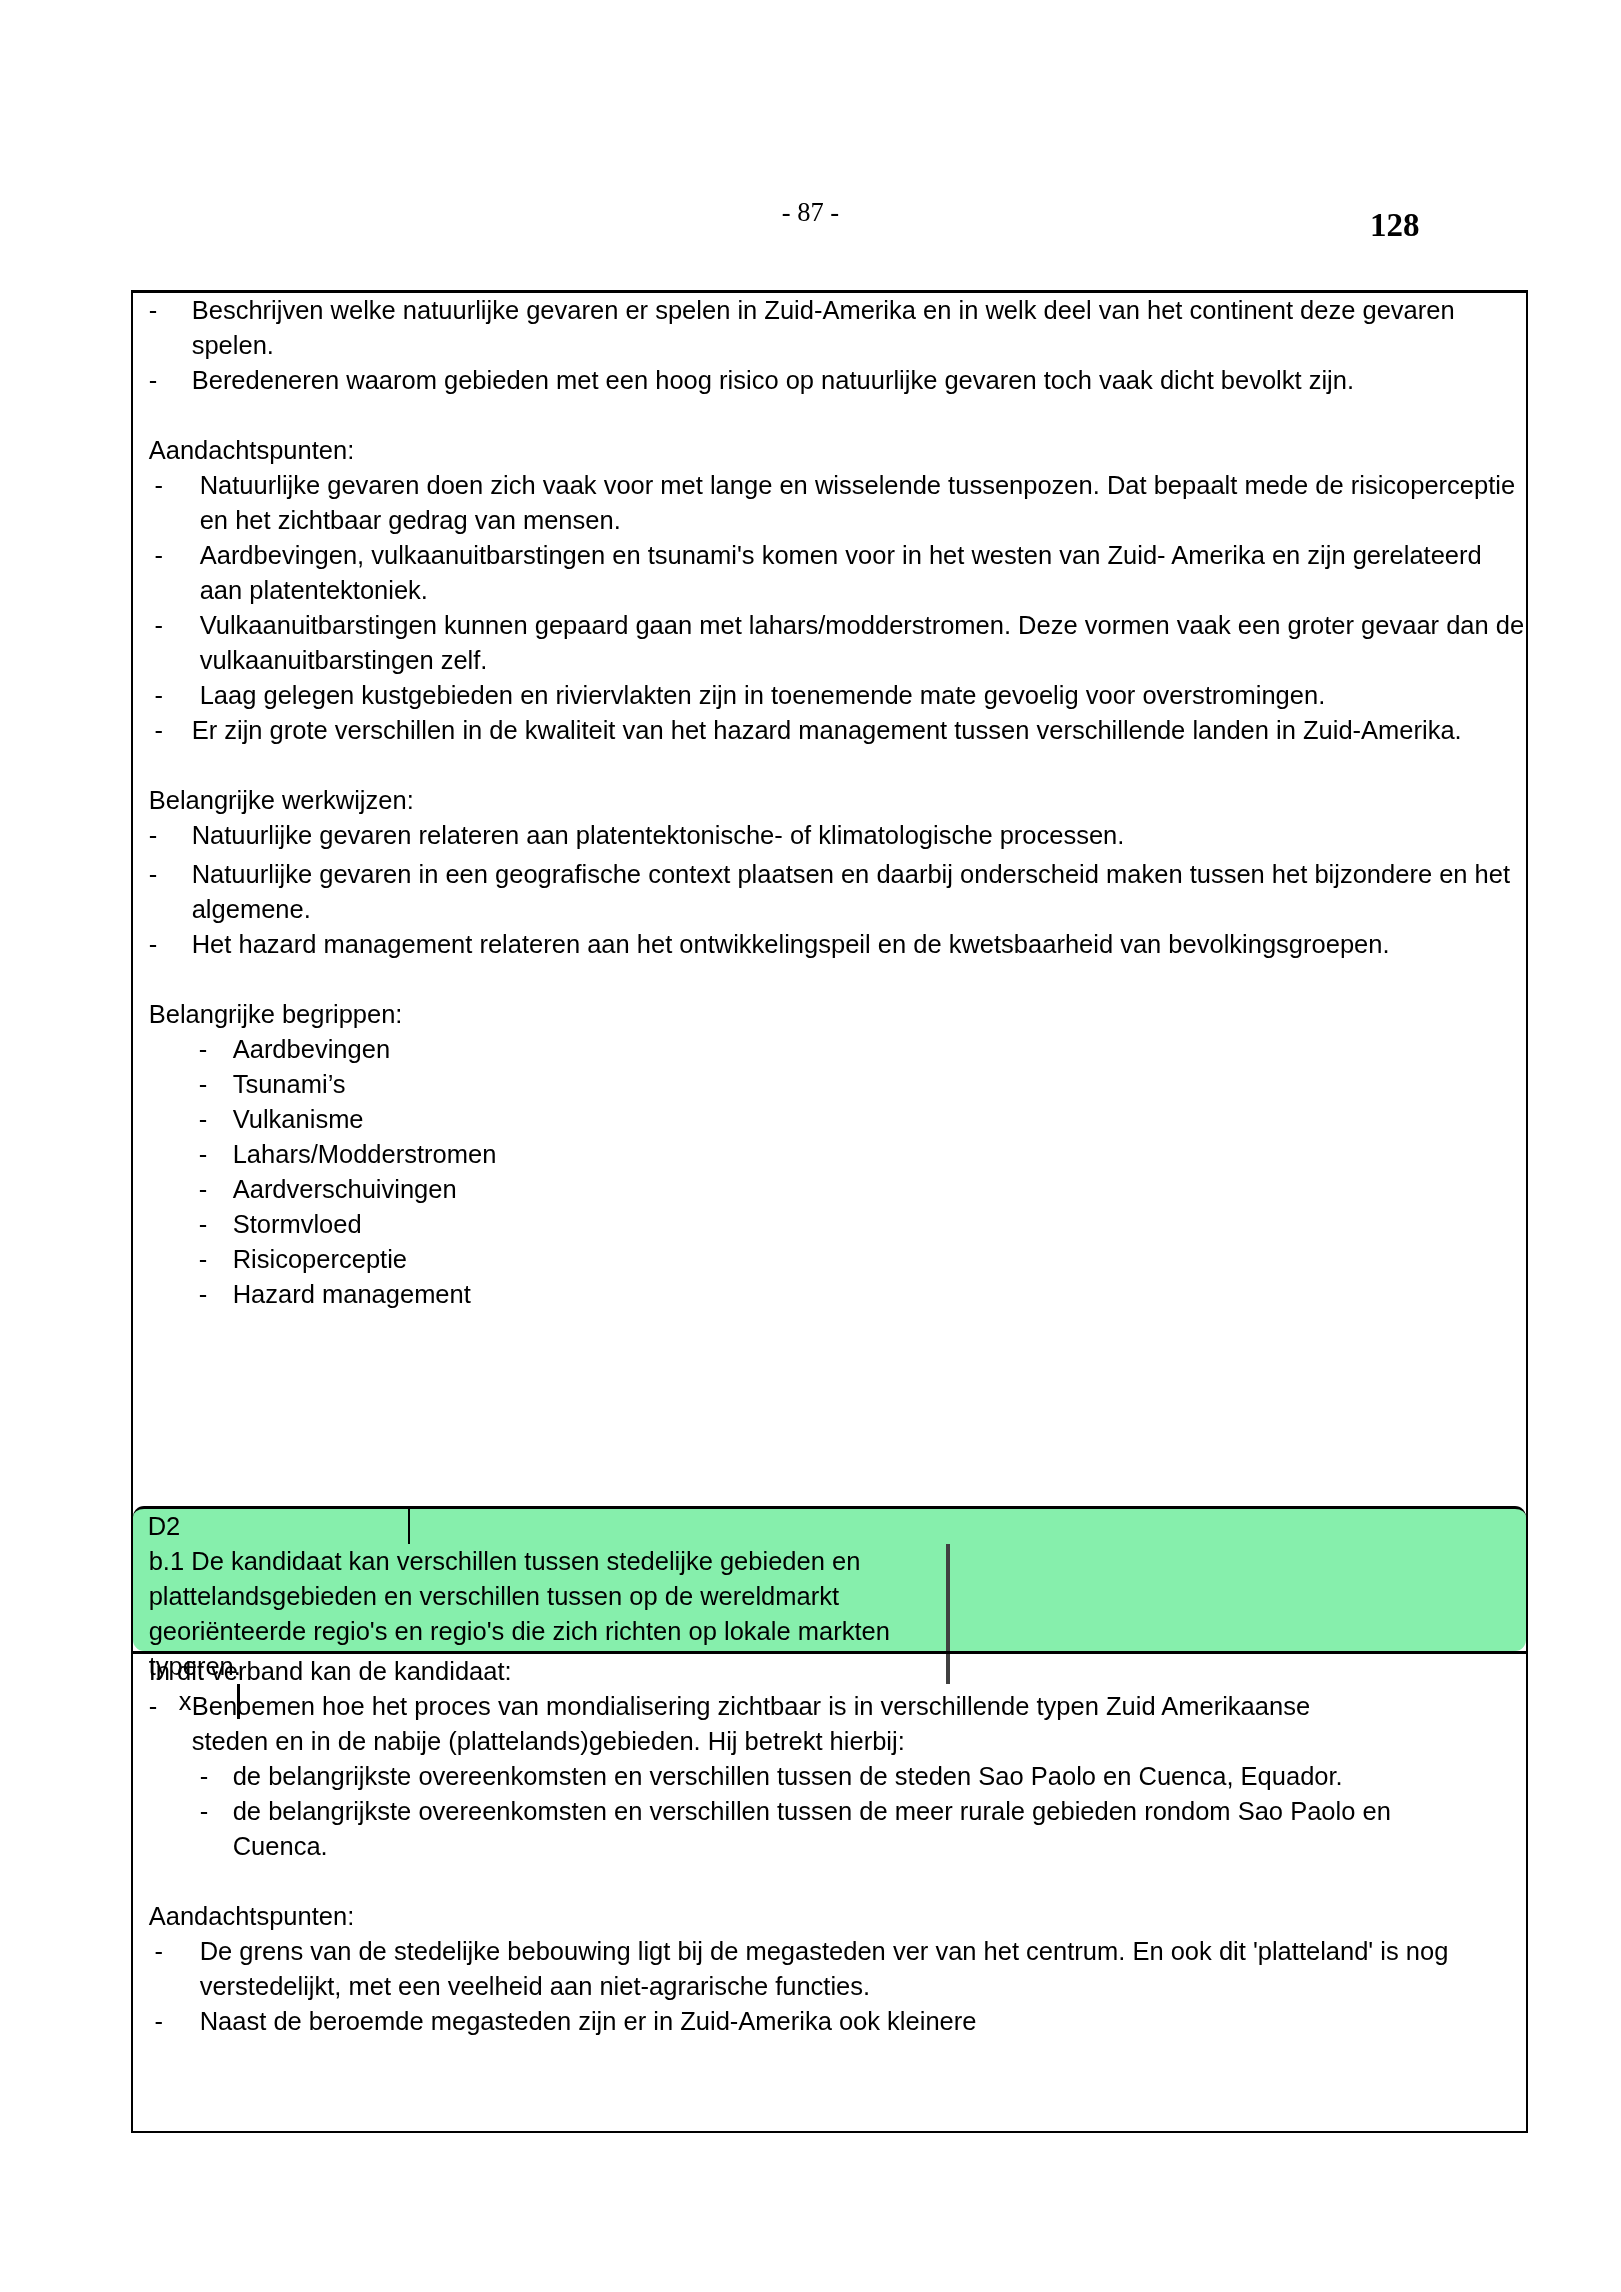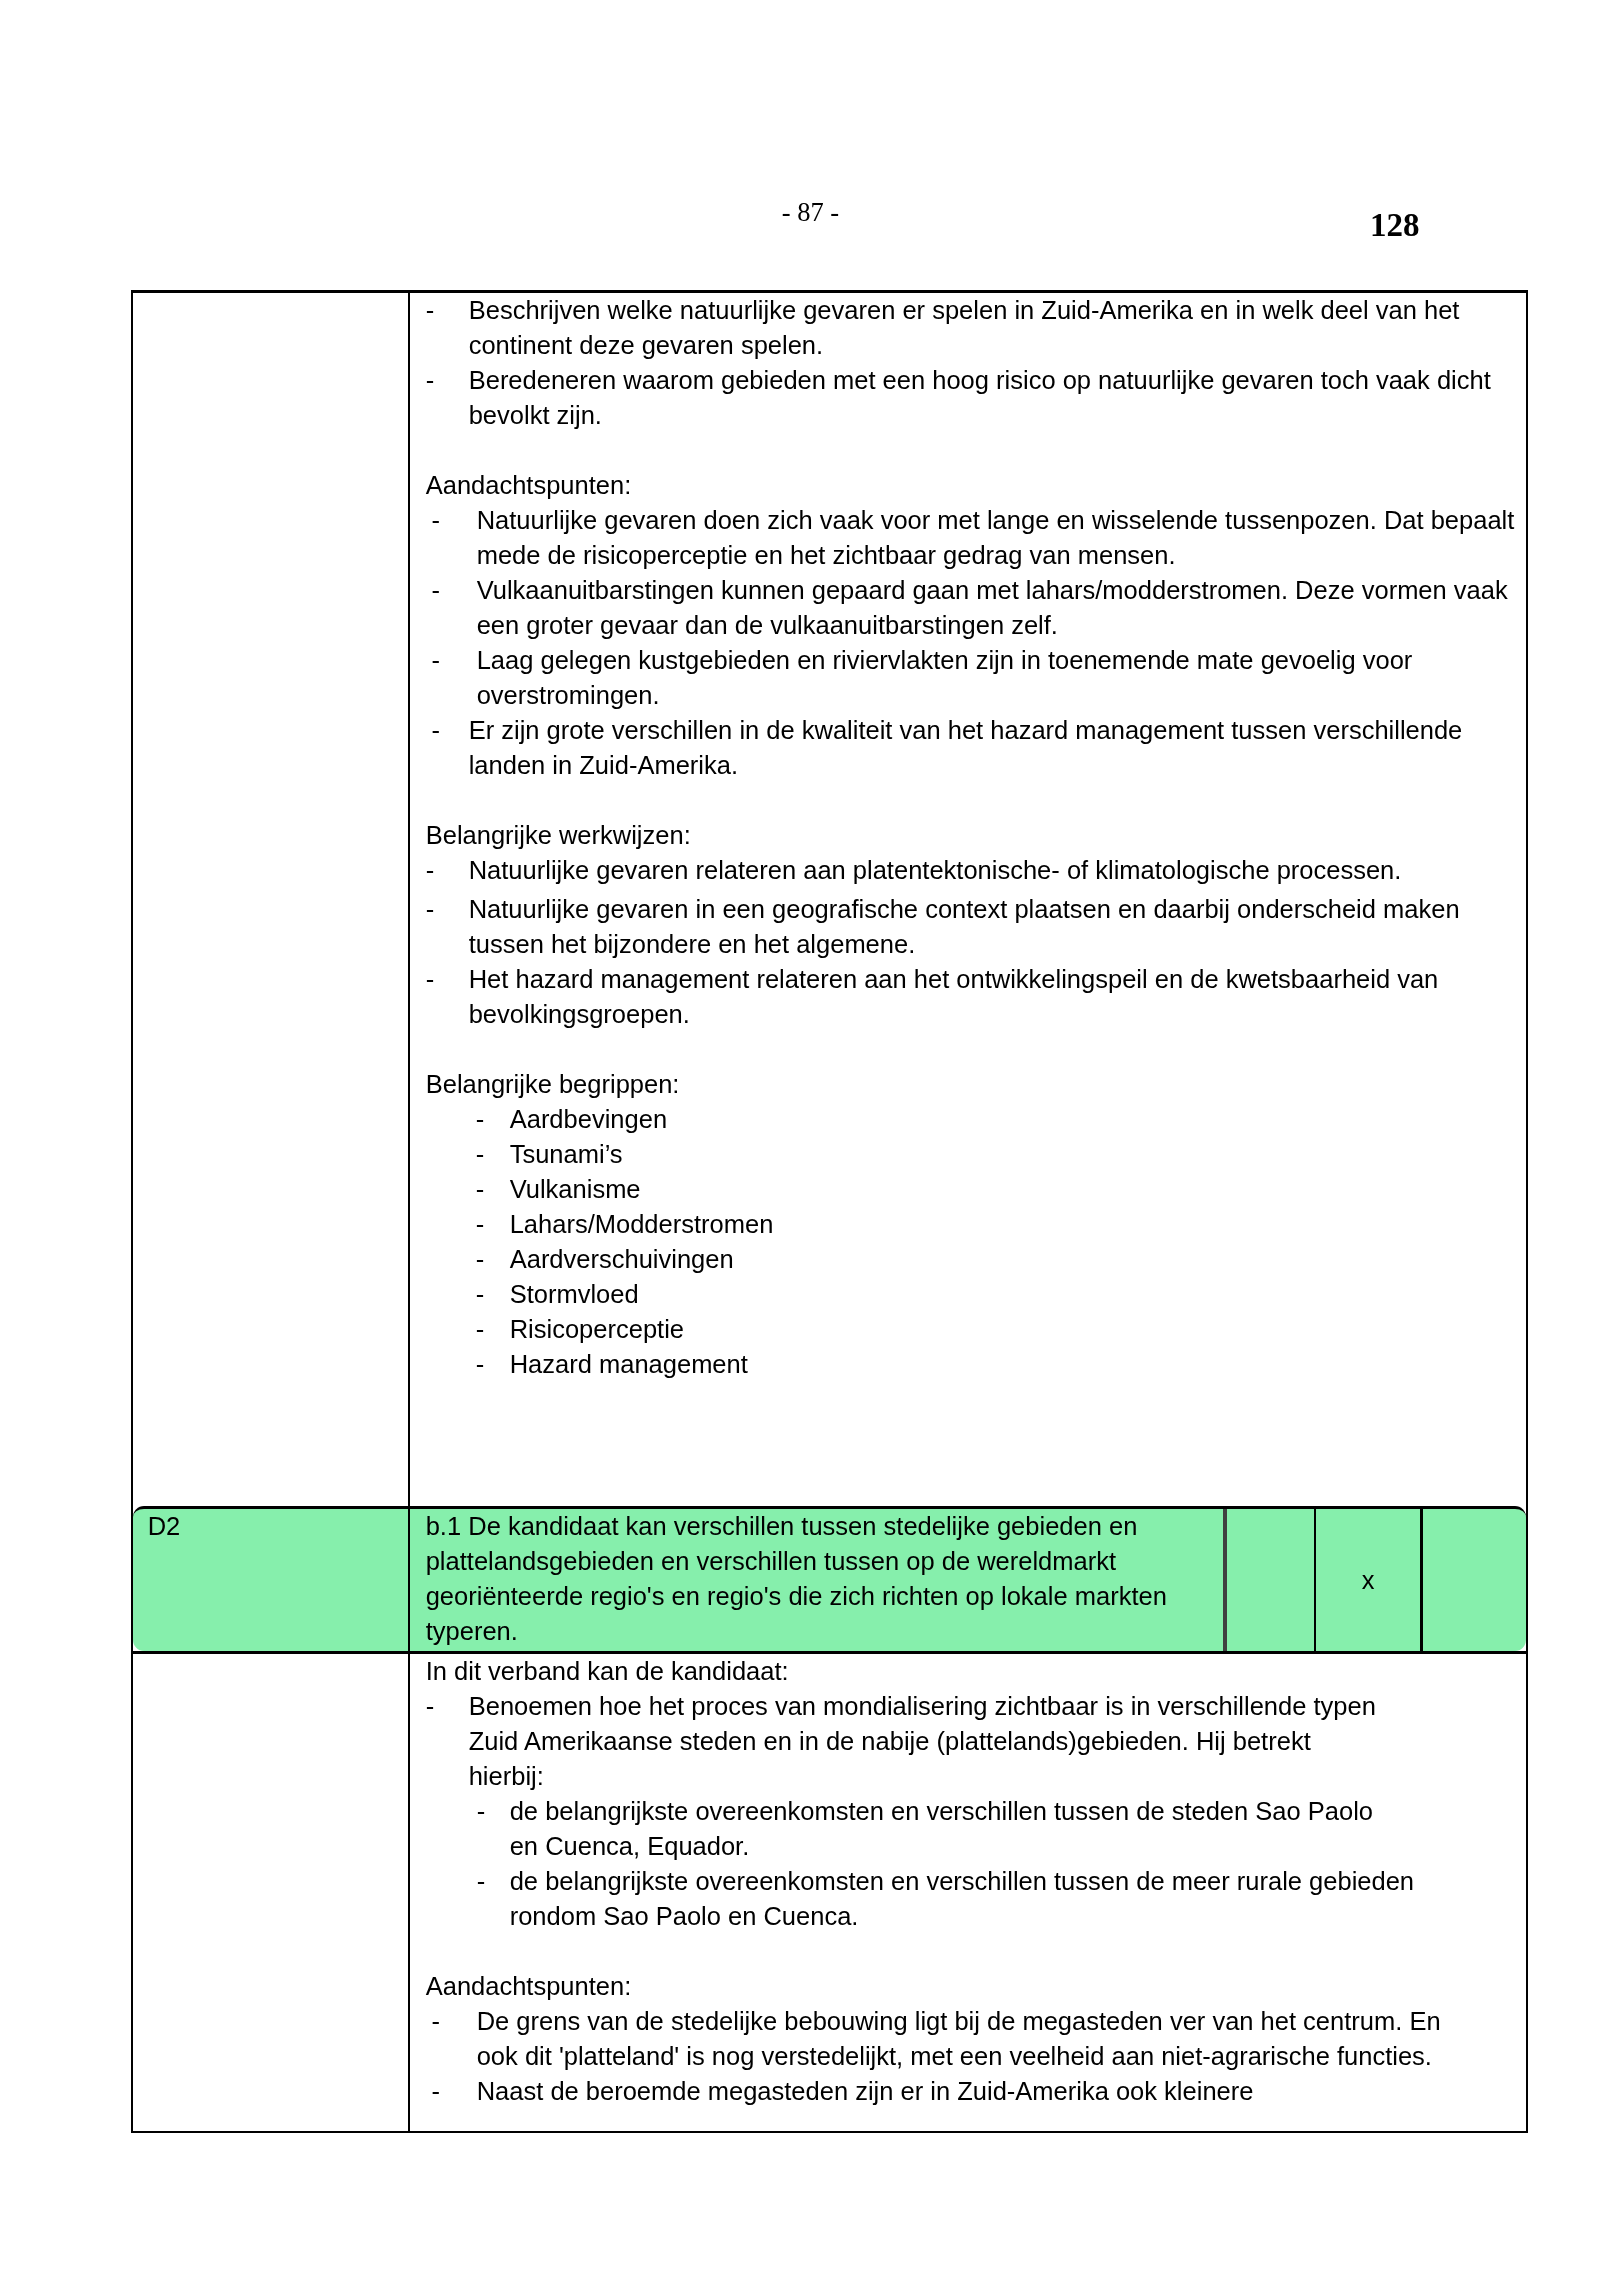--- a/index.html
+++ b/index.html
@@ -11,21 +11,21 @@
   .sheet-number {
     position: absolute; left: 1370px; top: 196px;
     font-family: "Liberation Serif", serif; font-weight: bold; font-size: 33px; line-height: 59px;
   }
   .tbl {
     position: absolute; left: 131px; top: 290px; width: 1397px;
     border-top: 3.9px solid #000; border-left: 2.9px solid #000; border-right: 2.9px solid #000; border-bottom: 2.9px solid #000;
     box-sizing: border-box;
     font-family: "Liberation Sans", sans-serif; font-size: 25.5px; line-height: 35px;
   }
-  .row { display: flex; position: relative; }
+  .row { display: flex; position: relative; flex-direction: column; }
   .row + .row { border-top: 3.9px solid #000; }
   .col-code { width: 277px; flex: none; border-right: 2.9px solid #000; box-sizing: border-box; padding: 0 0 0 14.7px; }
   .col-main { flex: 1; padding: 0 0 0 15.7px; box-sizing: border-box; }
   .row.grey { background: #86efac; border-radius: 11px; }
   .grey .col-main { flex: none; width: 817px; border-right: 4px solid #404040; }
   .mark { flex: none; box-sizing: border-box; display: flex; align-items: center; justify-content: center; }
   .mark.m1 { width: 89px; border-right: 2px solid #000; }
   .mark.m2 { width: 107px; border-right: 3.9px solid #000; }
   .mark.m3 { flex: 1; }
   .row1 { height: 1213px; }
@@ -57,20 +57,21 @@
     <div class="col-code"></div>
     <div class="col-main">
       <ul class="l1">
         <li>Beschrijven welke natuurlijke gevaren er spelen in Zuid-Amerika en in welk deel van het continent deze gevaren spelen.</li>
         <li>Beredeneren waarom gebieden met een hoog risico op natuurlijke gevaren toch vaak dicht bevolkt zijn.</li>
       </ul>
       <div class="gap"></div>
       <p class="heading">Aandachtspunten:</p>
       <ul class="l1 shift">
         <li>Natuurlijke gevaren doen zich vaak voor met lange en wisselende tussenpozen. Dat bepaalt mede de risicoperceptie en het zichtbaar gedrag van mensen.</li>
+        <li>Aardbevingen, vulkaanuitbarstingen en tsunami's komen voor in het westen van Zuid- Amerika en zijn gerelateerd aan platentektoniek.</li>
         <li>Vulkaanuitbarstingen kunnen gepaard gaan met lahars/modderstromen. Deze vormen vaak een groter gevaar dan de vulkaanuitbarstingen zelf.</li>
         <li>Laag gelegen kustgebieden en riviervlakten zijn in toenemende mate gevoelig voor overstromingen.</li>
         <li style="padding-left:43px;">Er zijn grote verschillen in de kwaliteit van het hazard management tussen verschillende landen in Zuid-Amerika.</li>
       </ul>
       <div class="gap"></div>
       <p class="heading">Belangrijke werkwijzen:</p>
       <ul class="l1">
         <li>Natuurlijke gevaren relateren aan platentektonische- of klimatologische processen.</li>
         <li class="sp">Natuurlijke gevaren in een geografische context plaatsen en daarbij onderscheid maken tussen het bijzondere en het algemene.</li>
         <li>Het hazard management relateren aan het ontwikkelingspeil en de kwetsbaarheid van bevolkingsgroepen.</li>

